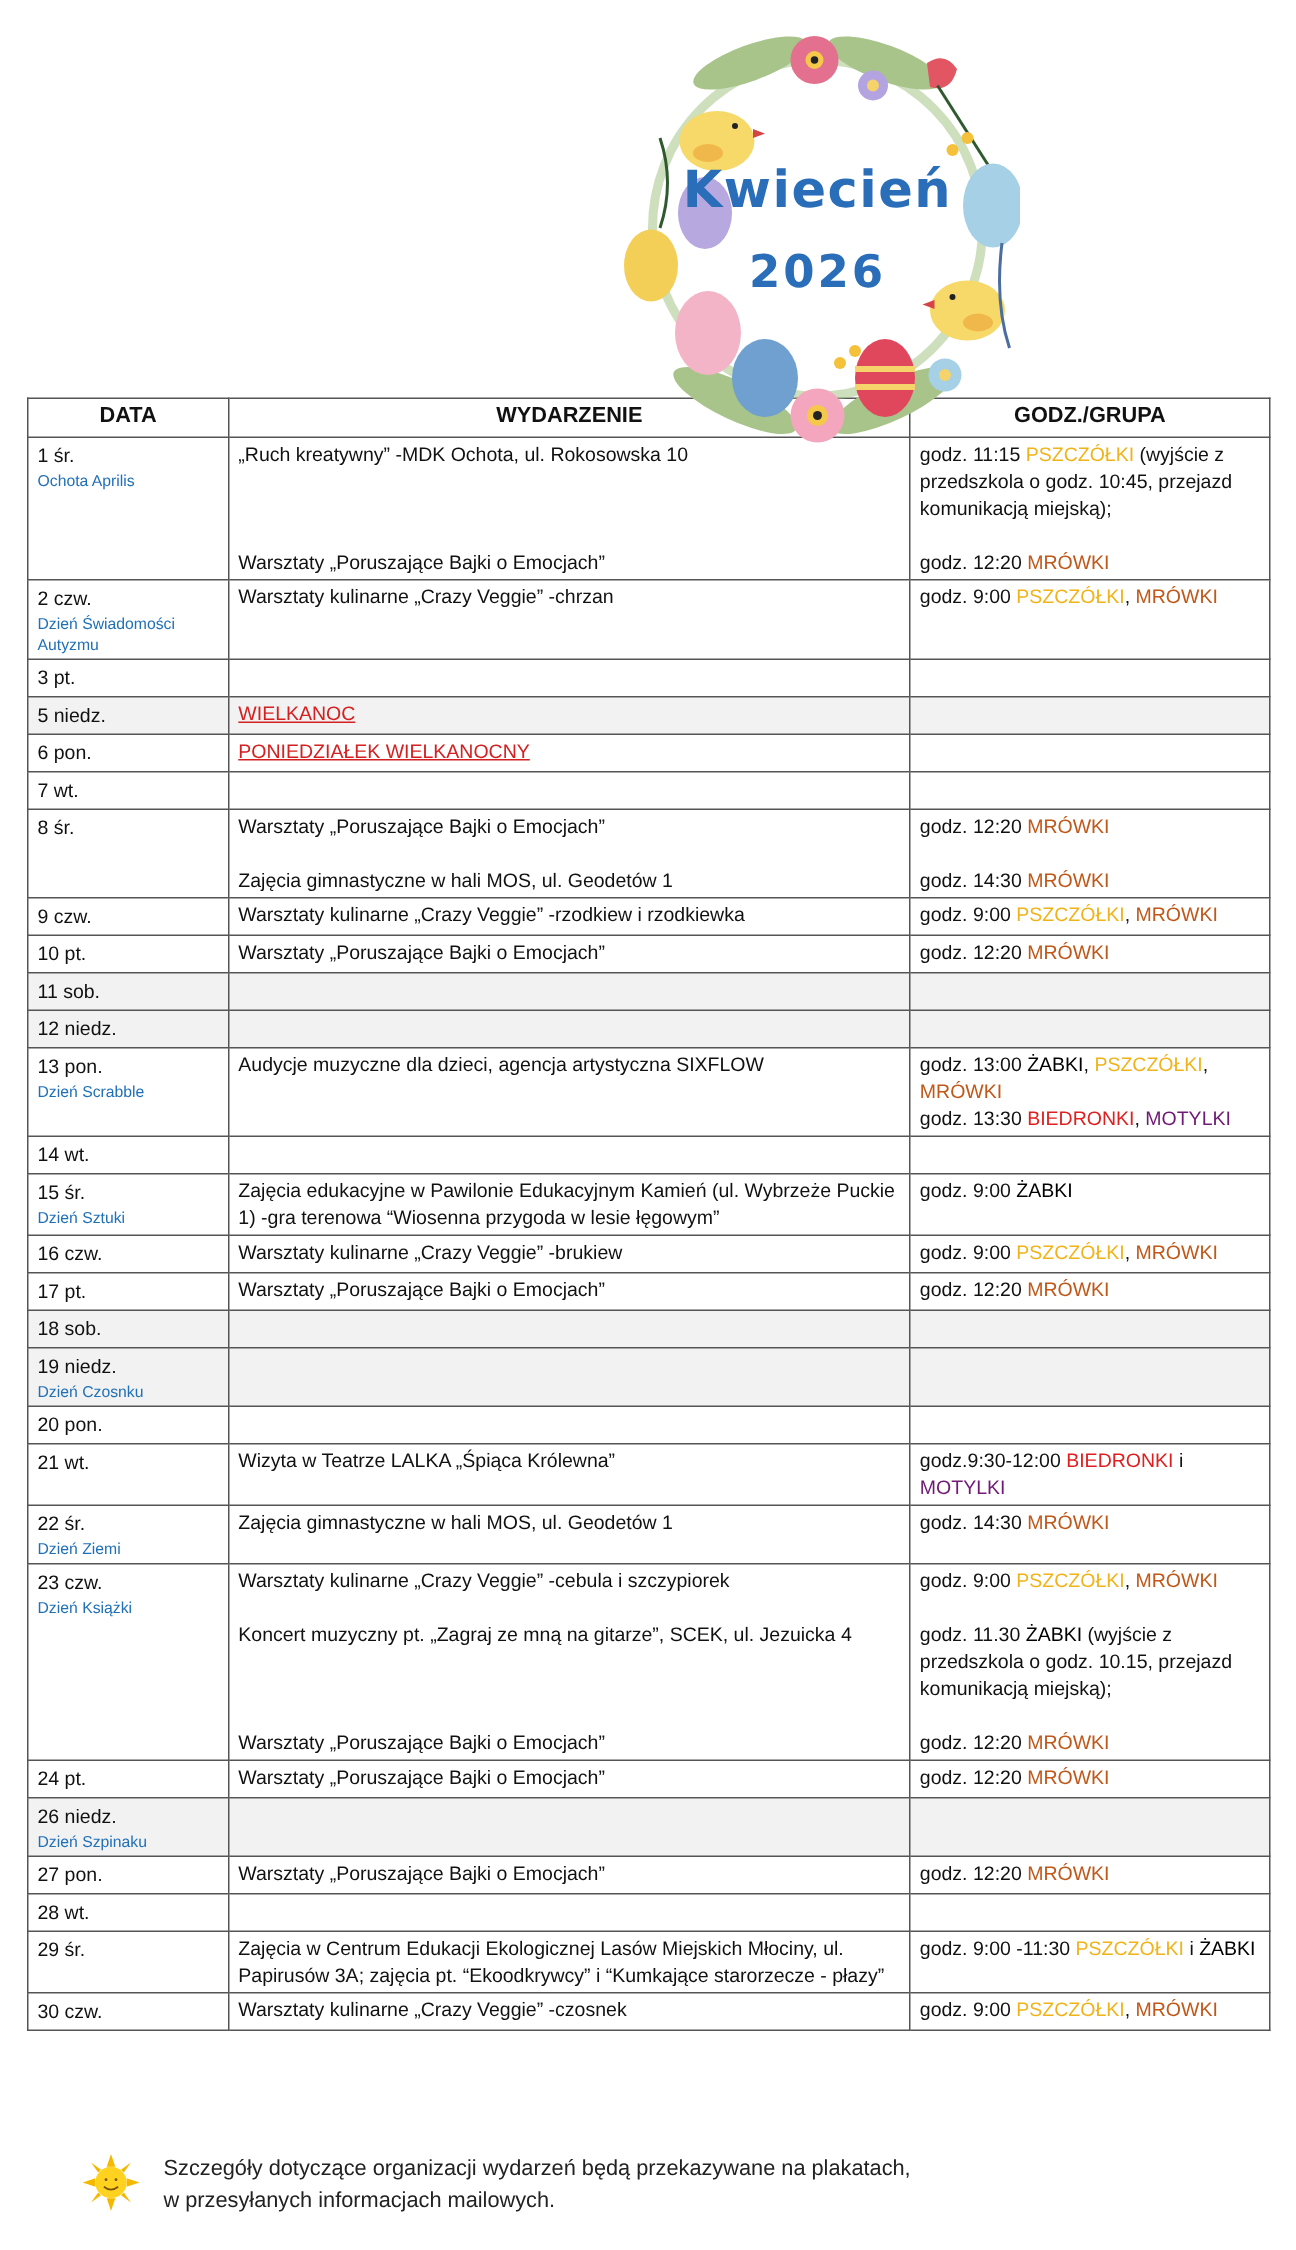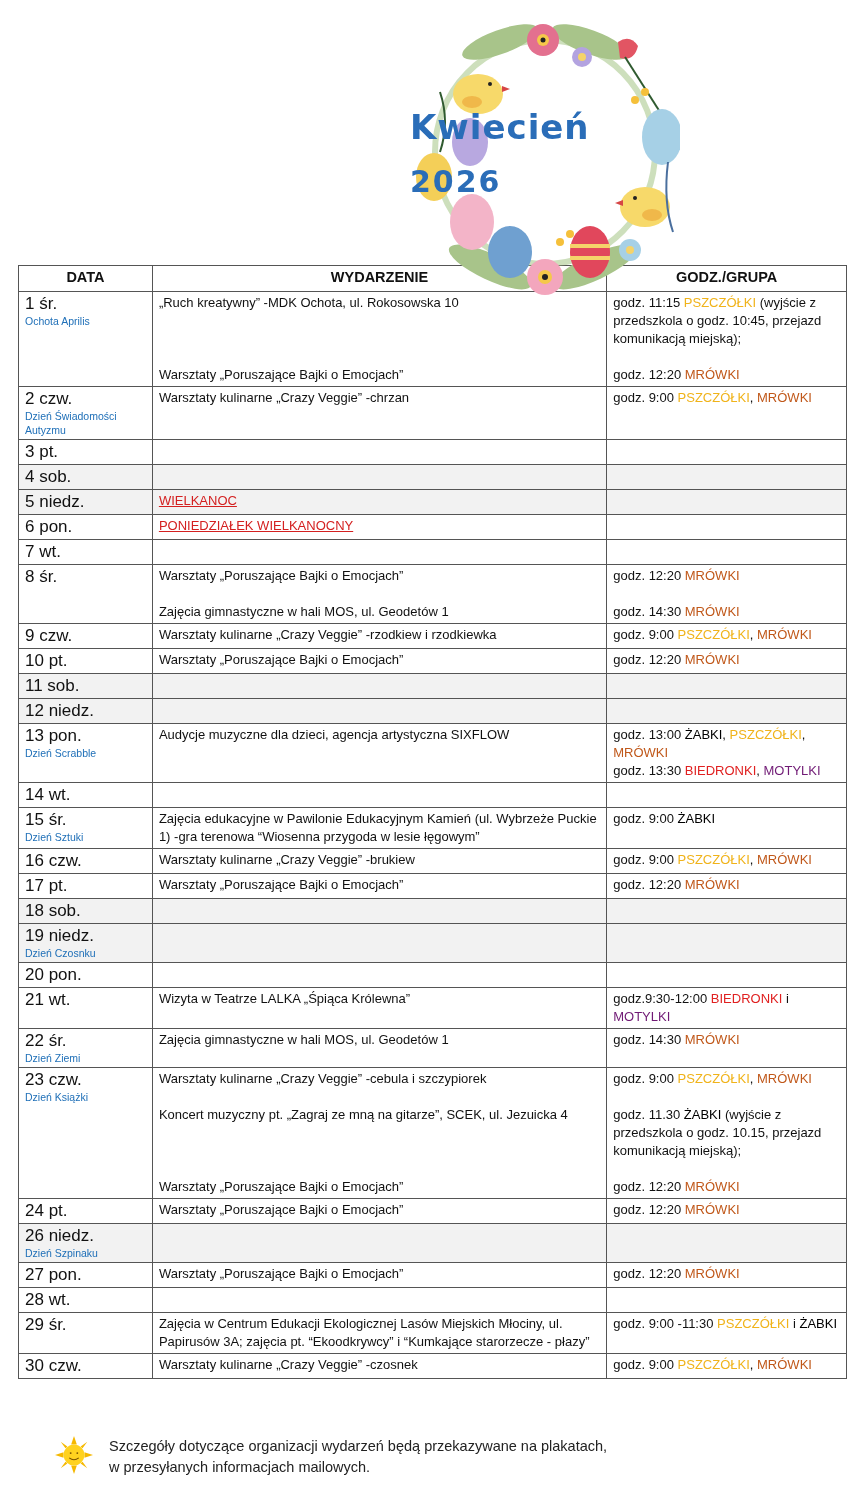--- a/index.html
+++ b/index.html
@@ -1,26 +1,26 @@
 <!DOCTYPE html>
 <html><head>
 <meta charset="utf-8">
 <style>
   html, body { margin: 0; padding: 0; background: #ffffff; }
   body { width: 864px; height: 1500px; position: relative; font-family: "Liberation Sans", sans-serif; color: #111; overflow: hidden; }
   .wreath { position: absolute; left: 410px; top: 12px; width: 270px; height: 290px; z-index: 2; pointer-events: none; }
-  .wreath-title { position: absolute; left: 0; width: 100%; color: #2a6db8; font-family: "DejaVu Sans", sans-serif; font-weight: bold; }
+  .wreath-title { position: absolute; left: 0; width: 100%; text-align: center; color: #2a6db8; font-family: "DejaVu Sans", sans-serif; font-weight: bold; }
   .wreath-title.t1 { top: 95px; font-size: 34px; letter-spacing: 1px; }
   .wreath-title.t2 { top: 152px; font-size: 30px; letter-spacing: 2px; }
   table.cal { position: absolute; left: 18px; top: 265px; width: 829px; border-collapse: collapse; font-size: 13px; z-index: 1; }
   table.cal th, table.cal td { border: 1px solid #555; vertical-align: top; padding: 2px 6px; }
   table.cal th { font-weight: bold; font-size: 14.5px; text-align: center; padding: 3px 6px; height: 19px; }
   col.c1 { width: 134px; } col.c2 { width: 455px; } col.c3 { width: 240px; }
   tr.weekend td { background: #f2f2f2; }
-  .day { font-size: 17px; line-height: 20px; display: block; }
+  .day { font-size: 13px; line-height: 20px; display: block; }
   .note { color: #2070b8; font-size: 10.5px; line-height: 14px; display: block; }
   .ev { display: block; line-height: 18px; }
   .gap { display: block; height: 18px; }
   .holiday { color: #d42020; text-decoration: underline; }
   .g-pszczolki { color: #f0b31a; }
   .g-mrowki { color: #c0581a; }
   .g-zabki { color: #000000; }
   .g-biedronki { color: #e02020; }
   .g-motylki { color: #701a75; }
   .footer { position: absolute; left: 55px; top: 1436px; display: flex; align-items: flex-start; }
@@ -140,27 +140,20 @@
         <td>
           <span class="ev">Warsztaty kulinarne „Crazy Veggie” -chrzan</span>
         </td>
         <td>
           <span class="ev"><span>godz. 9:00 </span><span class="g-pszczolki">PSZCZÓŁKI</span><span>, </span><span class="g-mrowki">MRÓWKI</span></span>
         </td>
       </tr>
       <tr>
         <td>
           <span class="day">3 pt.</span>
-        </td>
-        <td></td>
-        <td></td>
-      </tr>
-      <tr class="weekend">
-        <td>
-          <span class="day">4 sob.</span>
         </td>
         <td></td>
         <td></td>
       </tr>
       <tr class="weekend">
         <td>
           <span class="day">5 niedz.</span>
         </td>
         <td>
           <span class="ev holiday">WIELKANOC</span>

